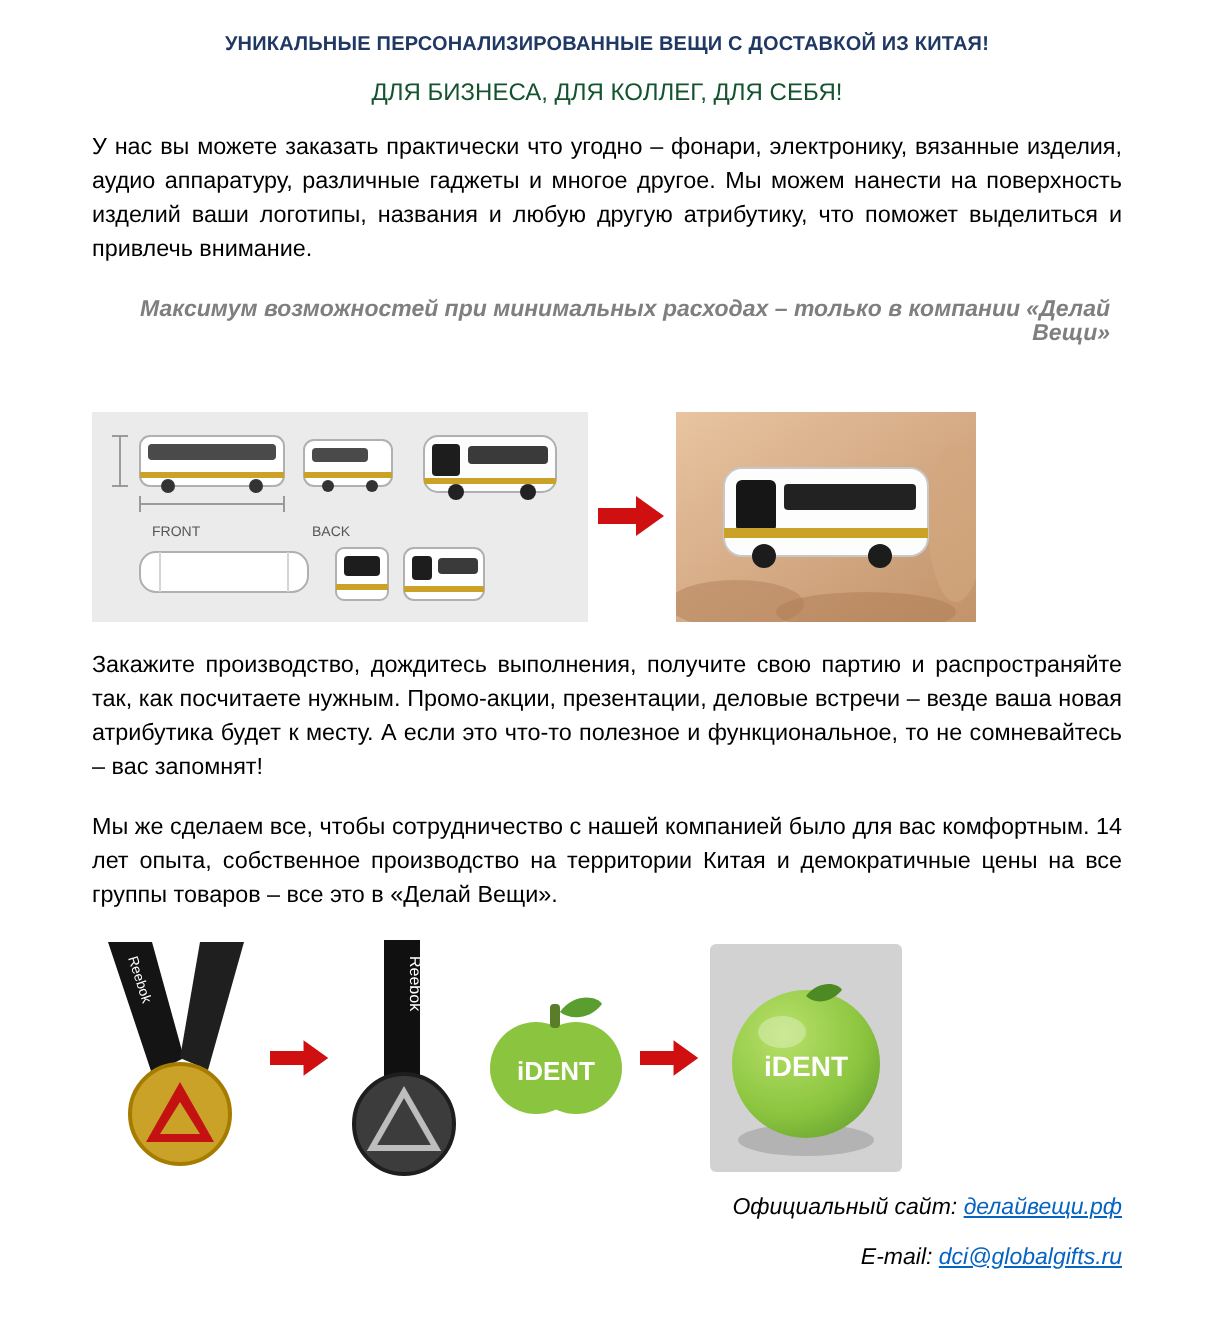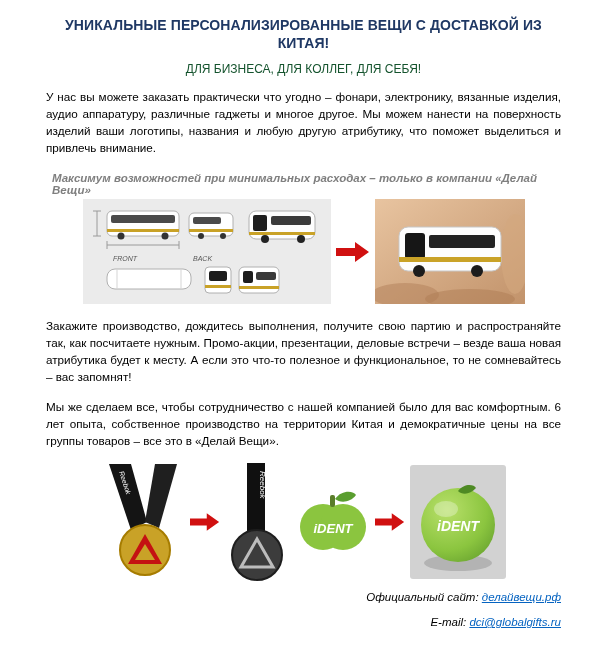--- a/index.html
+++ b/index.html
@@ -1,25 +1,25 @@
 <!DOCTYPE html>
 <html style="--title: #1f3864; --quote: #7f7f7f; --link: #0563c1; --arrow: #d01010; --apple-green: #8bc53f;"><head>
 <meta charset="utf-8">
 <style>
   :root{
     --title:#1f3864; --quote:#7f7f7f; --link:#0563c1; --arrow:#d01010; --apple-green:#8bc53f;
   }
   html,body{margin:0;padding:0;background:#ffffff;}
   body{font-family:"Liberation Sans", sans-serif; color:#000;}
   .page{width:607px; min-height:671px; box-sizing:border-box; padding:12px 46px 8px 46px; background:#fff;}
-  h1.title{font-size:14px; line-height:1.3; text-align:center; color:var(--title); margin:4px 0 10px 0; font-weight:bold; letter-spacing:.1px;}
+  h1.title{font-size:10px; line-height:1.3; text-align:center; color:var(--title); margin:4px 0 10px 0; font-weight:bold; letter-spacing:.1px;}
   h2.subtitle{font-size:12px; text-align:center; font-weight:400; color:#14532d; margin:0 0 13px 0;}
   p.body{font-size:11.7px; line-height:1.45; text-align:justify; margin:0 0 13px 0;}
-  p.quote{font-size:11.5px; color:var(--quote); font-style:italic; font-weight:bold; text-align:left; margin:15px 6px 3px 6px;}
-  figure{margin:0 0 14px 0; display:flex; align-items:center; justify-content:center; gap:5px;font-style:italic;}
+  p.quote{font-size:11.5px; color:var(--quote); font-style:italic; font-weight:bold; text-align:right; margin:15px 6px 33px 6px;}
+  figure{margin:0 0 14px 0; display:flex; align-items:center; gap:5px;}
   figure.medals{margin-bottom:10px; align-items:center;}
   .footer{text-align:right; font-style:italic; font-size:11.5px; margin-top:4px;}
   .footer p{margin:0 0 13px 0;}
   .footer a{color:var(--link); text-decoration:underline; cursor:pointer;}
   svg text{font-family:"Liberation Sans", sans-serif;}
 </style>
 </head>
 <body>
 
 <div class="page">
@@ -99,21 +99,21 @@
         <rect x="30" y="34" width="20" height="26" rx="3" fill="#161616"></rect>
         <rect x="54" y="36" width="66" height="13" rx="2" fill="#222222"></rect>
         <rect x="24" y="58" width="102" height="5" fill="#c9a227"></rect>
         <circle cx="44" cy="72" r="6" fill="#1c1c1c"></circle>
         <circle cx="102" cy="72" r="6" fill="#1c1c1c"></circle>
       </g>
     </svg>
   </figure>
 
   <p class="body">Закажите производство, дождитесь выполнения, получите свою партию и распространяйте так, как посчитаете нужным. Промо-акции, презентации, деловые встречи – везде ваша новая атрибутика будет к месту. А если это что-то полезное и функциональное, то не сомневайтесь – вас запомнят!</p>
-  <p class="body">Мы же сделаем все, чтобы сотрудничество с нашей компанией было для вас комфортным. 6 лет опыта, собственное производство на территории Китая и демократичные цены на все группы товаров – все это в «Делай Вещи».</p>
+  <p class="body">Мы же сделаем все, чтобы сотрудничество с нашей компанией было для вас комфортным. 14 лет опыта, собственное производство на территории Китая и демократичные цены на все группы товаров – все это в «Делай Вещи».</p>
 
   <figure class="medals">
 
     <svg width="84" height="116" viewBox="0 0 84 116">
       <polygon points="8,0 30,0 46,58 30,66" fill="#141414"></polygon>
       <polygon points="76,0 54,0 44,58 58,64" fill="#1f1f1f"></polygon>
       <text x="18" y="8" font-size="7" fill="#ffffff" transform="rotate(72 18 8)">Reebok</text>
       <circle cx="44" cy="86" r="25" fill="#c9a227" stroke="#a67c00" stroke-width="2"></circle>
       <polygon points="44,70 61,100 27,100" fill="#c41212"></polygon>
       <polygon points="44,80 54,96 34,96" fill="#c9a227"></polygon>

